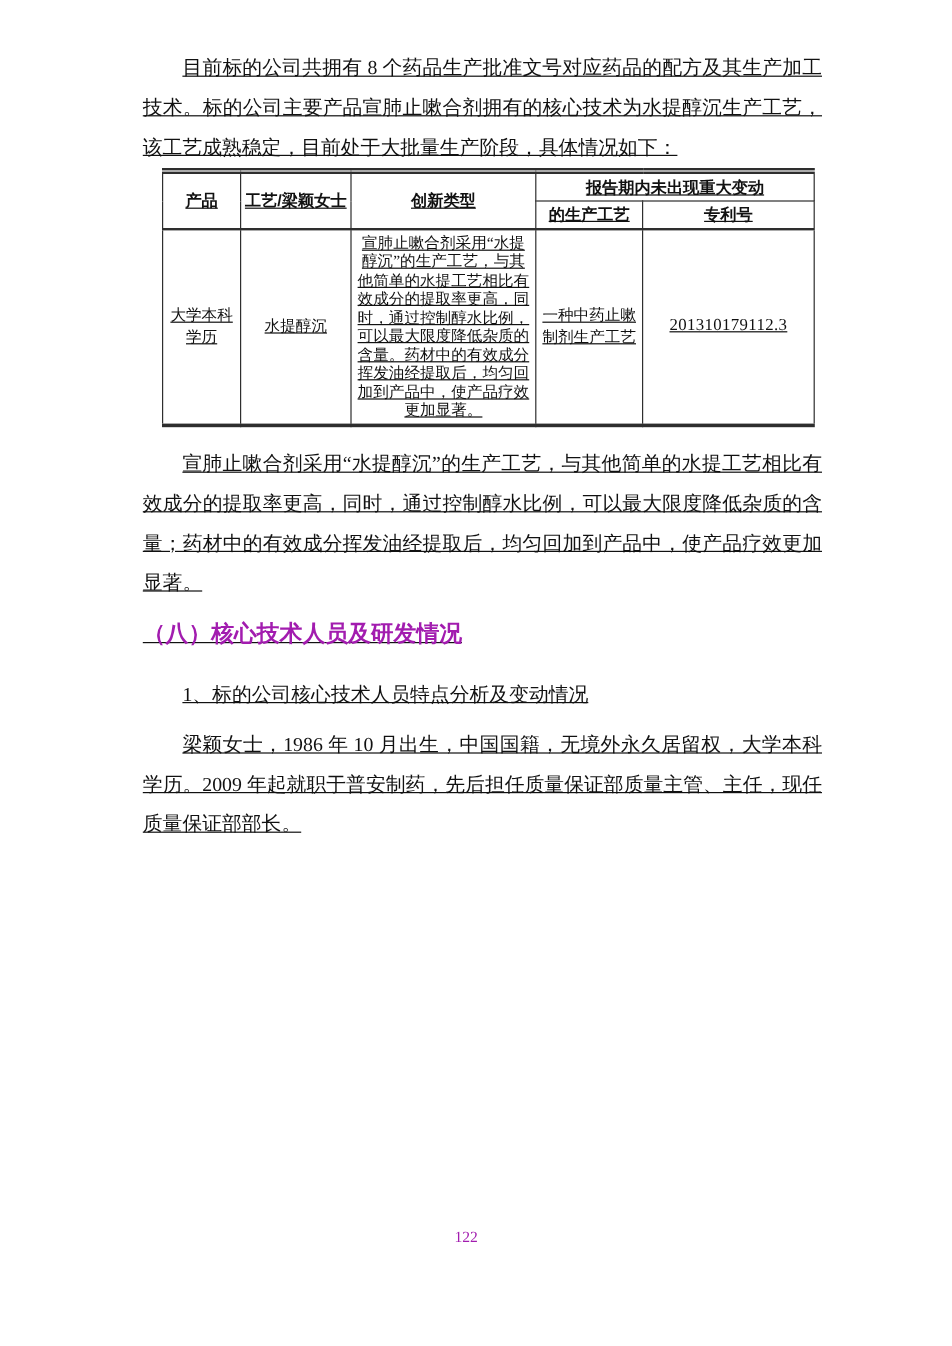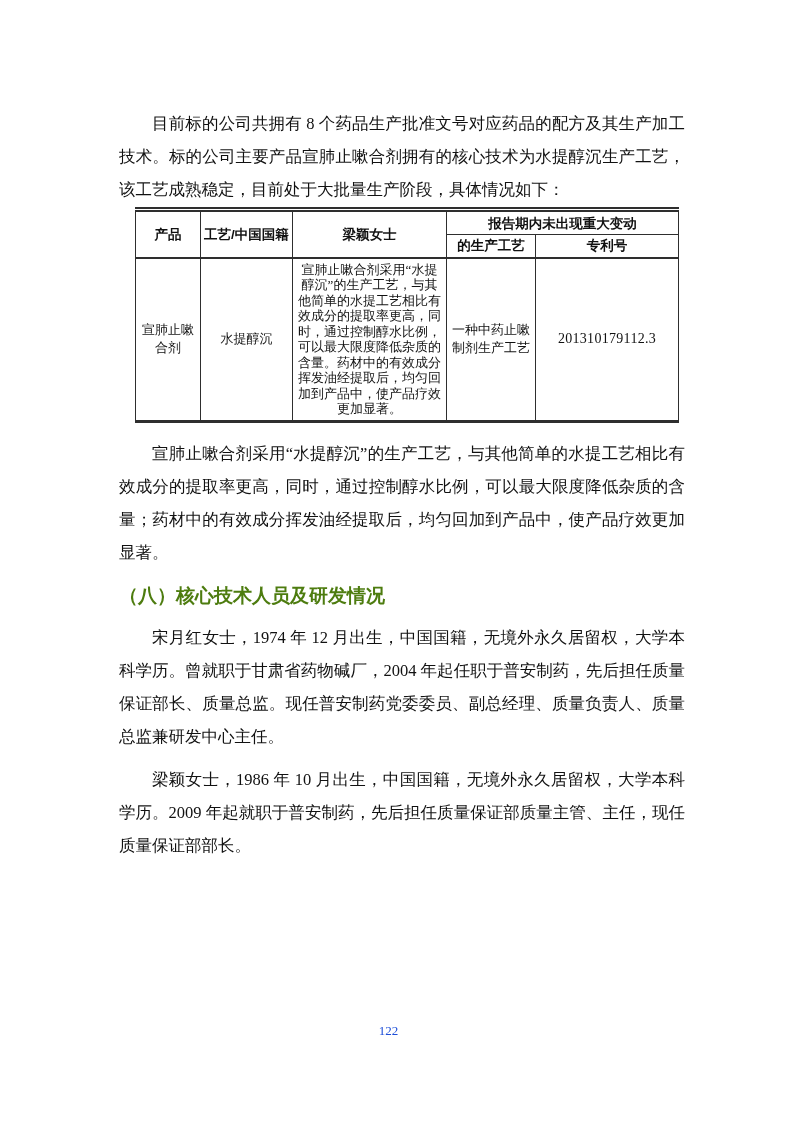--- a/index.html
+++ b/index.html
@@ -12,22 +12,23 @@
     height: 1122px;
     position: relative;
     color: #111111;
     font-family: "Liberation Serif", "DejaVu Serif", serif;
   }
   .page {
     position: relative;
     width: 793px;
     height: 1122px;
     box-sizing: border-box;
-    padding: 107px 108px 0 119px;
+    padding: 40px 108px 0 119px;
     overflow: hidden;
+    text-decoration: underline;
   }
   .body-para {
     margin: 0;
     font-size: 16.5px;
     line-height: 33px;
     text-align: justify;
     text-indent: 2em;
     word-break: break-all;
   }
   .para-gap { margin-top: 10px; }
@@ -74,84 +75,84 @@
     letter-spacing: 0.3px;
   }
 
   
   .section-heading {
     margin: 12px 0 0 0;
     font-family: "Liberation Sans", "DejaVu Sans", sans-serif;
     font-weight: bold;
     font-size: 19px;
     line-height: 30px;
-    color: #4d7c0f;
+    color: #a21caf;
   }
   .sub-heading {
     margin: 20px 0 0 0;
     font-size: 16.5px;
     line-height: 30px;
     text-indent: 2em;
   }
   .first-after-sub { margin-top: 3px; }
 
   .page-number {
     position: absolute;
     left: 0;
     right: 16px;
     top: 1022px;
     text-align: center;
     font-size: 13px;
     line-height: 18px;
-    color: #1d4ed8;
+    color: #a21caf;
   }
 </style>
 </head>
 <body>
 
 <div class="page">
 
   <p class="body-para">目前标的公司共拥有 8 个药品生产批准文号对应药品的配方及其生产加工技术。标的公司主要产品宣肺止嗽合剂拥有的核心技术为水提醇沉生产工艺，该工艺成熟稳定，目前处于大批量生产阶段，具体情况如下：</p>
 
   <table class="patent-table">
     <colgroup>
       <col style="width:65px">
       <col style="width:92px">
       <col style="width:154px">
       <col style="width:89px">
       <col style="width:143px">
     </colgroup>
     <thead>
       <tr class="group-row">
         <th rowspan="2">产品</th>
-        <th rowspan="2">工艺/中国国籍</th>
-        <th rowspan="2">梁颖女士</th>
+        <th rowspan="2">工艺/梁颖女士</th>
+        <th rowspan="2">创新类型</th>
         <th colspan="2">报告期内未出现重大变动</th>
       </tr>
       <tr class="sub-row">
         <th>的生产工艺</th>
         <th>专利号</th>
       </tr>
     </thead>
     <tbody>
       <tr>
-        <td>宣肺止嗽合剂</td>
+        <td>大学本科学历</td>
         <td>水提醇沉</td>
         <td class="innovation-cell">宣肺止嗽合剂采用“水提醇沉”的生产工艺，与其他简单的水提工艺相比有效成分的提取率更高，同时，通过控制醇水比例，可以最大限度降低杂质的含量。药材中的有效成分挥发油经提取后，均匀回加到产品中，使产品疗效更加显著。</td>
         <td>一种中药止嗽制剂生产工艺</td>
         <td class="patent-number-cell">201310179112.3</td>
       </tr>
     </tbody>
   </table>
 
   <p class="body-para para-gap" style="margin-top:14px;">宣肺止嗽合剂采用“水提醇沉”的生产工艺，与其他简单的水提工艺相比有效成分的提取率更高，同时，通过控制醇水比例，可以最大限度降低杂质的含量；药材中的有效成分挥发油经提取后，均匀回加到产品中，使产品疗效更加显著。</p>
 
   <h2 class="section-heading">（八）核心技术人员及研发情况</h2>
 
+  <p class="sub-heading">1、标的公司核心技术人员特点分析及变动情况</p>
 
 
-  <p class="body-para para-gap">宋月红女士，1974 年 12 月出生，中国国籍，无境外永久居留权，大学本科学历。曾就职于甘肃省药物碱厂，2004 年起任职于普安制药，先后担任质量保证部长、质量总监。现任普安制药党委委员、副总经理、质量负责人、质量总监兼研发中心主任。</p>
 
   <p class="body-para para-gap">梁颖女士，1986 年 10 月出生，中国国籍，无境外永久居留权，大学本科学历。2009 年起就职于普安制药，先后担任质量保证部质量主管、主任，现任质量保证部部长。</p>
 
 
   <div class="page-number">122</div>
 </div>
 
 </body></html>

